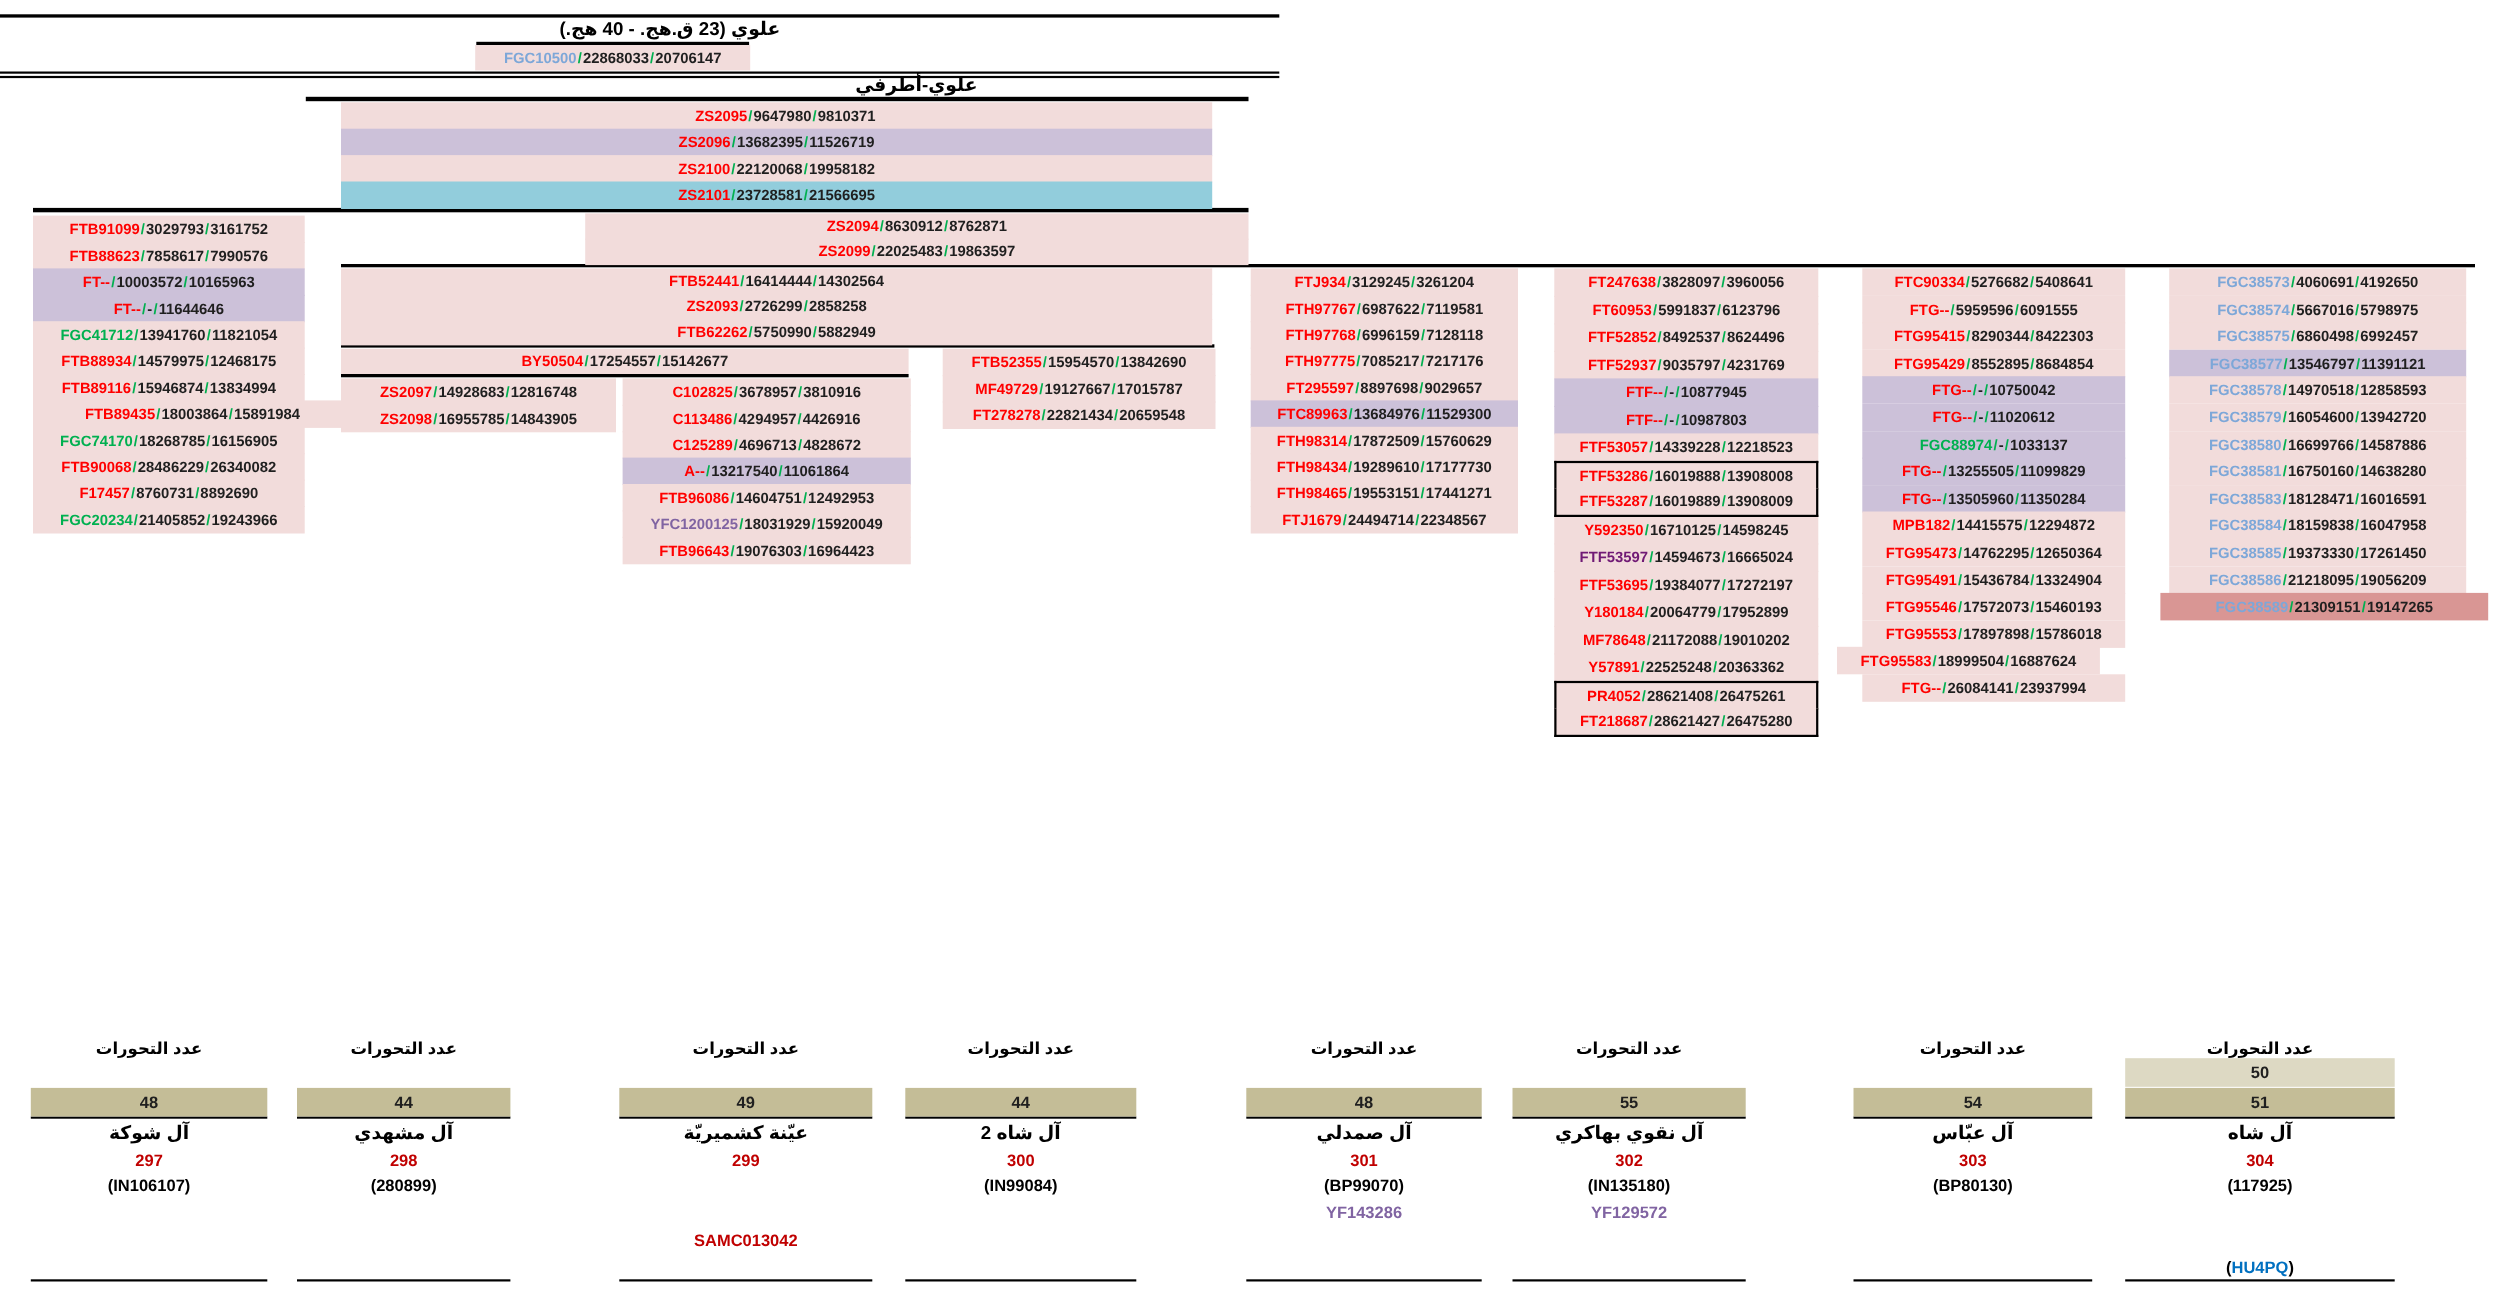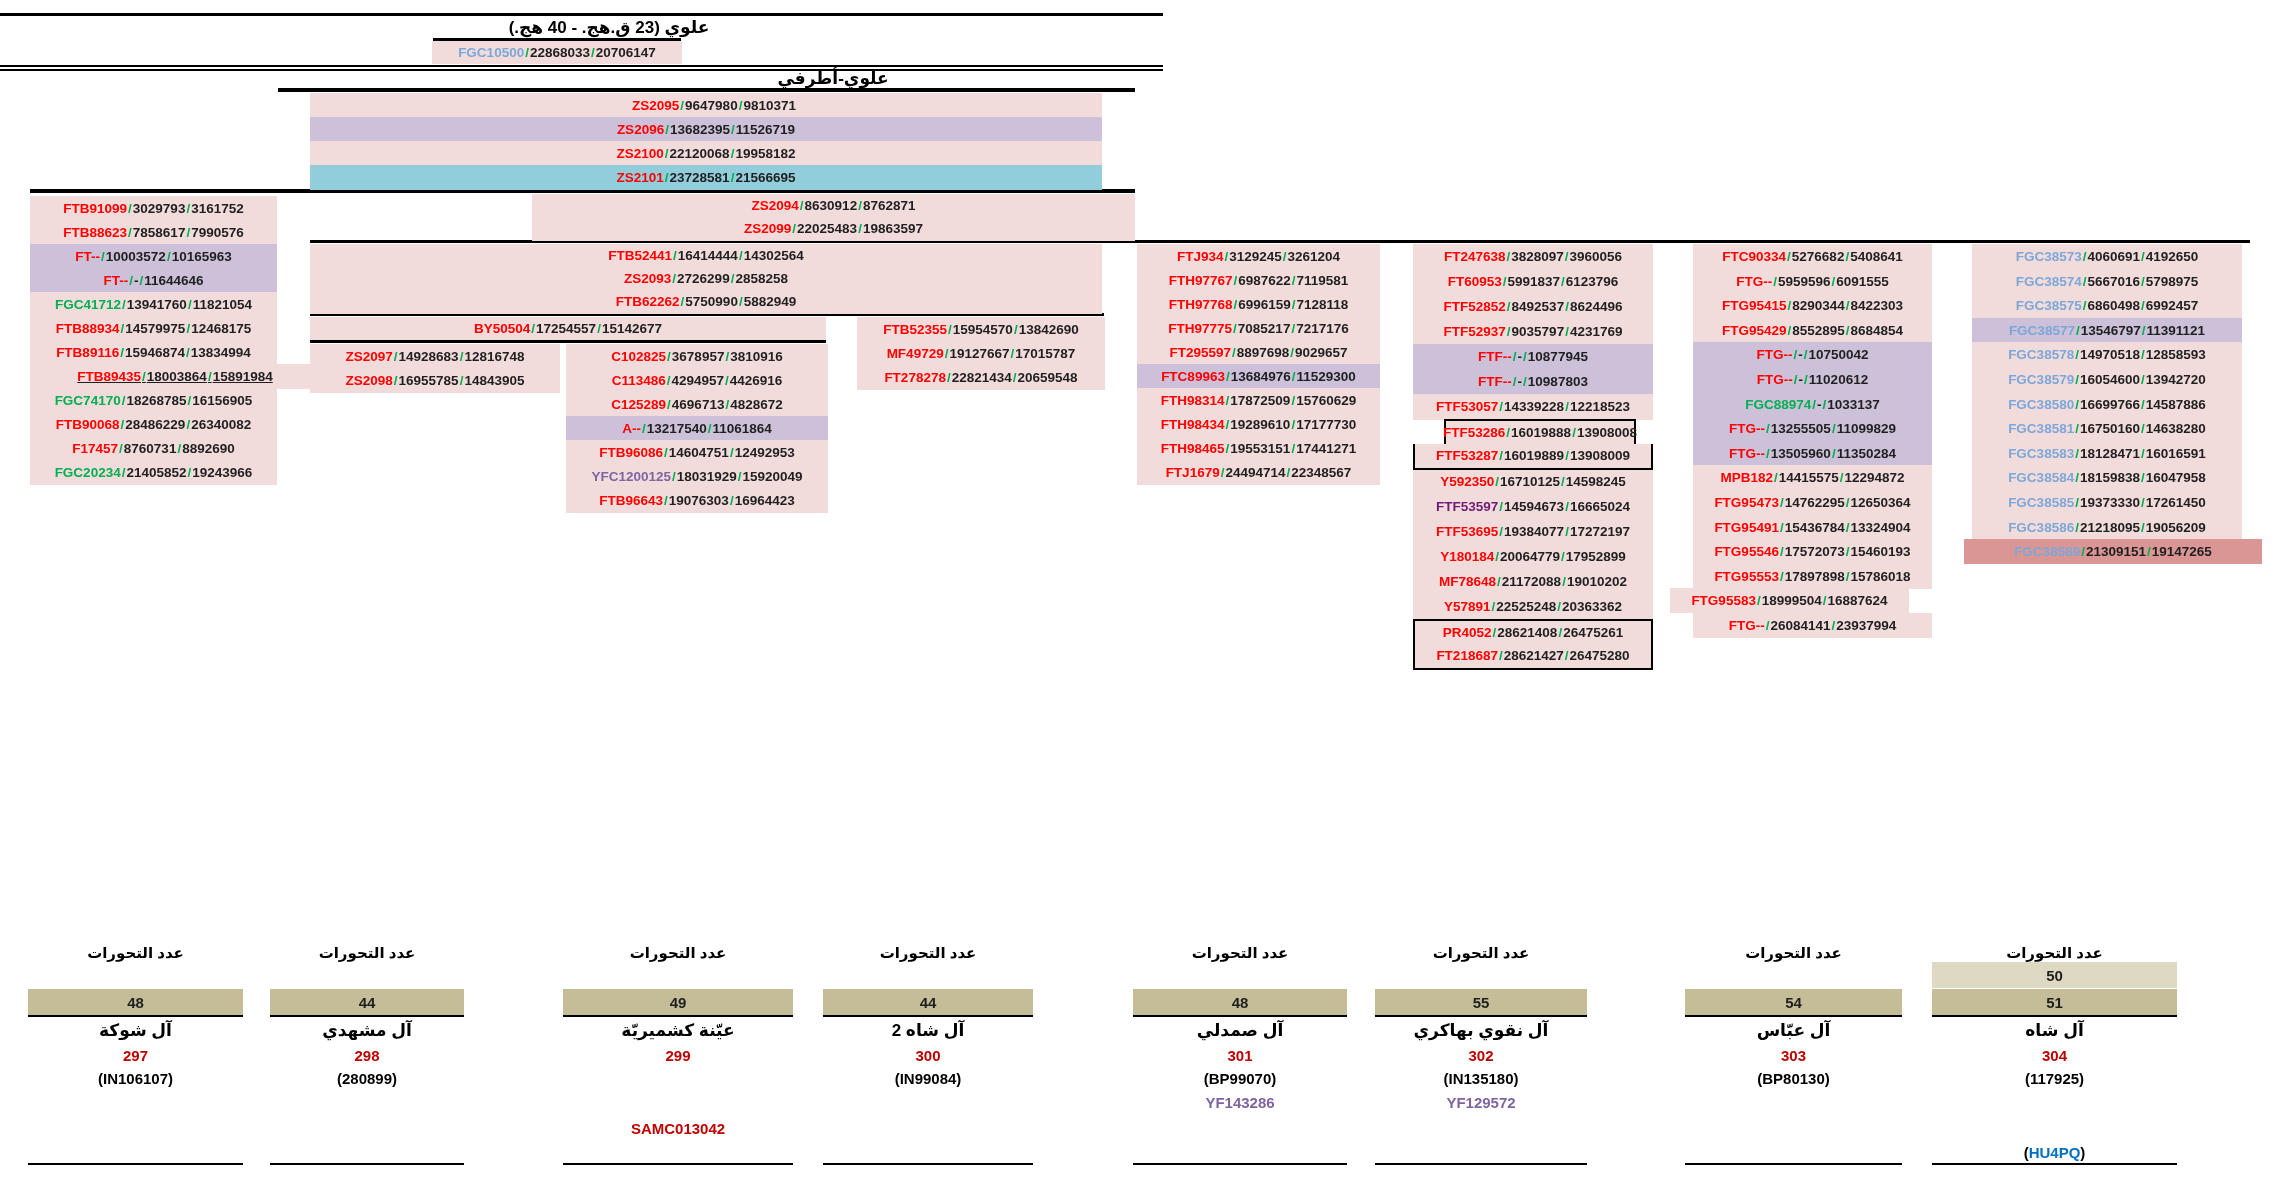--- a/index.html
+++ b/index.html
@@ -175,21 +175,21 @@
         <span class="s">/</span>
         <span>12468175</span>
       </div>
       <div class="cell" style="left: 30px; top: 340px; width: 247px; height: 24.5px; background: rgb(242, 220, 219);">
         <span style="color: rgb(255, 0, 0);">FTB89116</span>
         <span class="s">/</span>
         <span>15946874</span>
         <span class="s">/</span>
         <span>13834994</span>
       </div>
-      <div class="cell" style="left: 30px; top: 364px; width: 290px; height: 24.5px; background: rgb(242, 220, 219); text-decoration: underline;">
+      <div class="cell" style="left: 30px; top: 364px; width: 290px; height: 24.5px; background: rgb(242, 220, 219);">
         <span style="color: rgb(255, 0, 0);">FTB89435</span>
         <span class="s">/</span>
         <span>18003864</span>
         <span class="s">/</span>
         <span>15891984</span>
       </div>
       <div class="cell" style="left: 30px; top: 388px; width: 247px; height: 24.5px; background: rgb(242, 220, 219);">
         <span style="color: rgb(0, 176, 80);">FGC74170</span>
         <span class="s">/</span>
         <span>18268785</span>
@@ -413,21 +413,21 @@
         <span class="s">/</span>
         <span>10987803</span>
       </div>
       <div class="cell" style="left: 1413px; top: 394px; width: 240px; height: 25.5px; background: rgb(242, 220, 219);">
         <span style="color: rgb(255, 0, 0);">FTF53057</span>
         <span class="s">/</span>
         <span>14339228</span>
         <span class="s">/</span>
         <span>12218523</span>
       </div>
-      <div class="cell box-t" style="left: 1444px; top: 419px; width: 192px; height: 25.5px; background: rgb(242, 220, 219);">
+      <div class="cell box-t" style="left: 1413px; top: 419px; width: 240px; height: 25.5px; background: rgb(242, 220, 219);">
         <span style="color: rgb(255, 0, 0);">FTF53286</span>
         <span class="s">/</span>
         <span>16019888</span>
         <span class="s">/</span>
         <span>13908008</span>
       </div>
       <div class="cell box-b" style="left: 1413px; top: 444px; width: 240px; height: 25.5px; background: rgb(242, 220, 219);">
         <span style="color: rgb(255, 0, 0);">FTF53287</span>
         <span class="s">/</span>
         <span>16019889</span>

